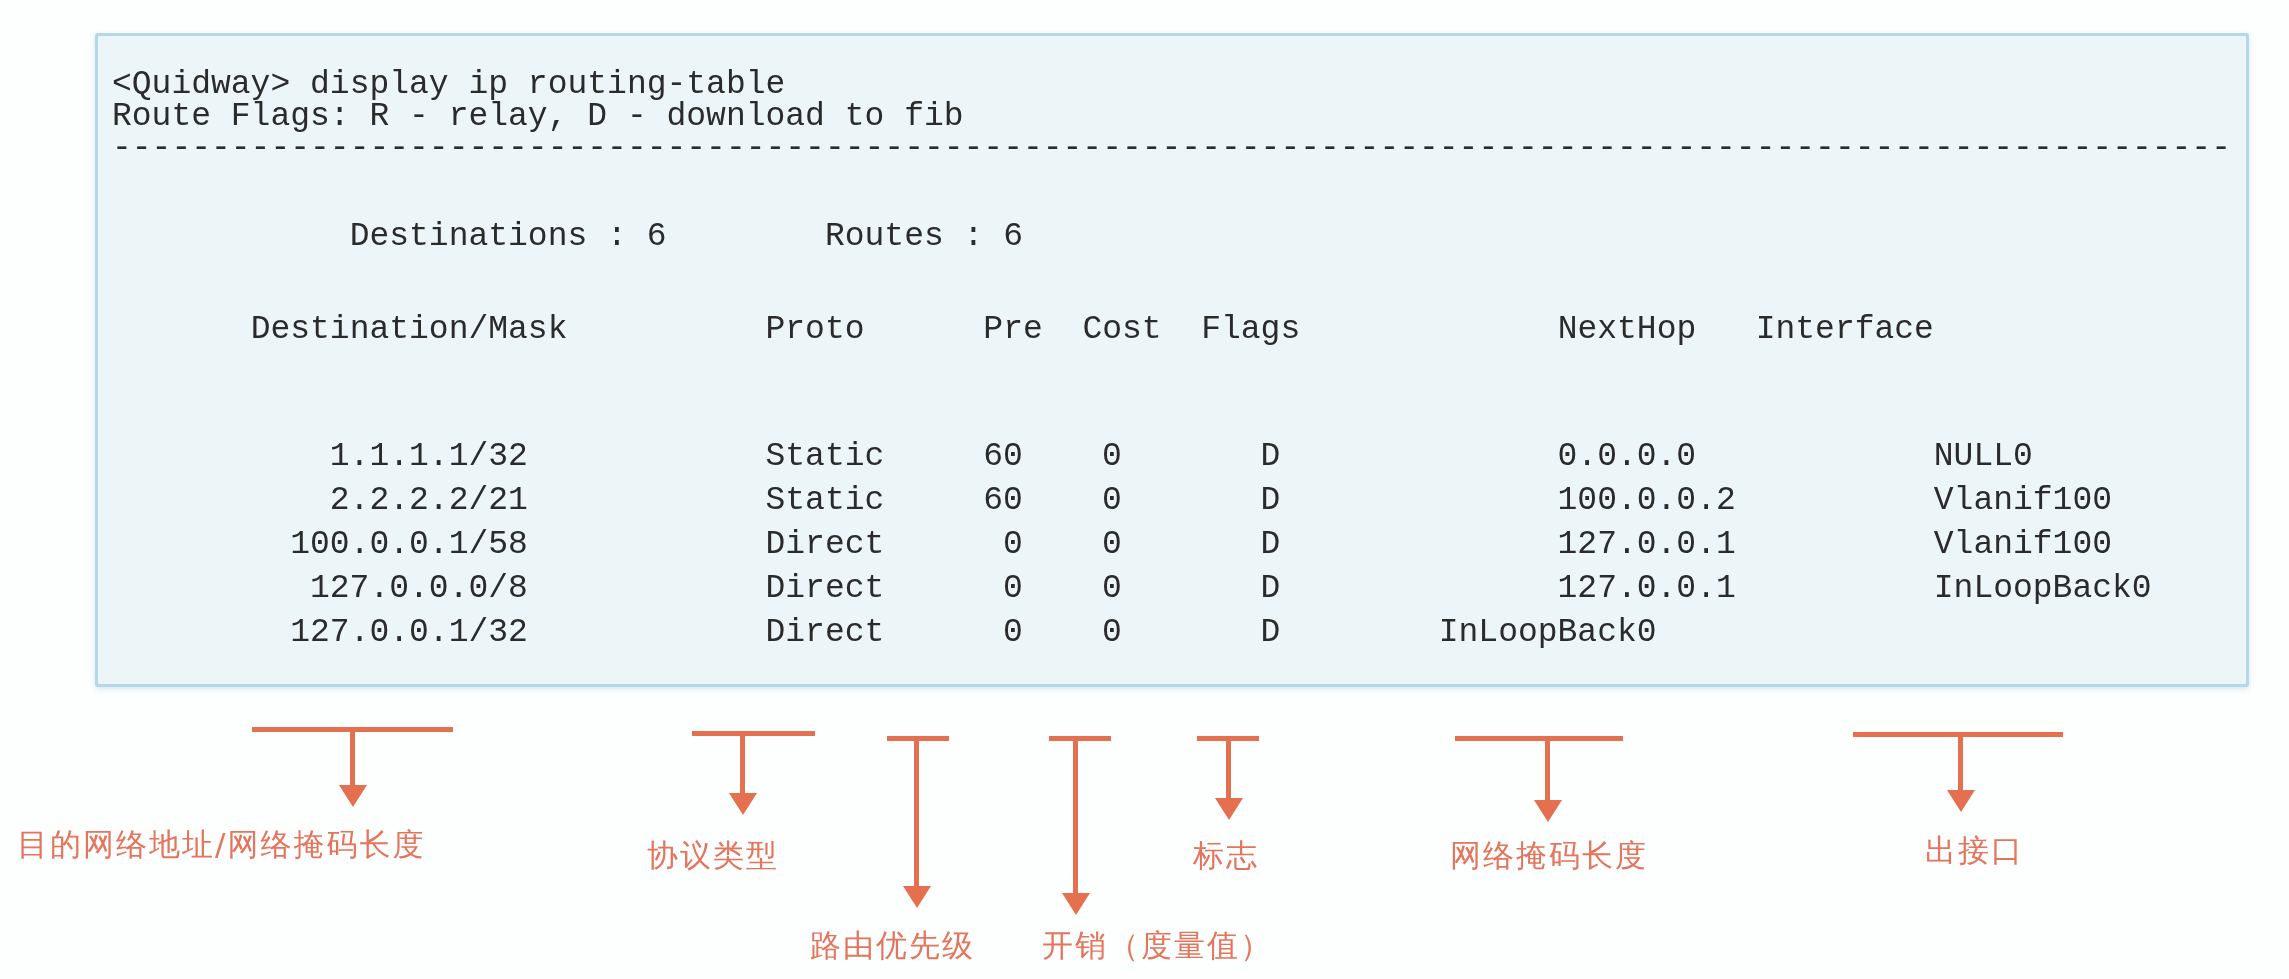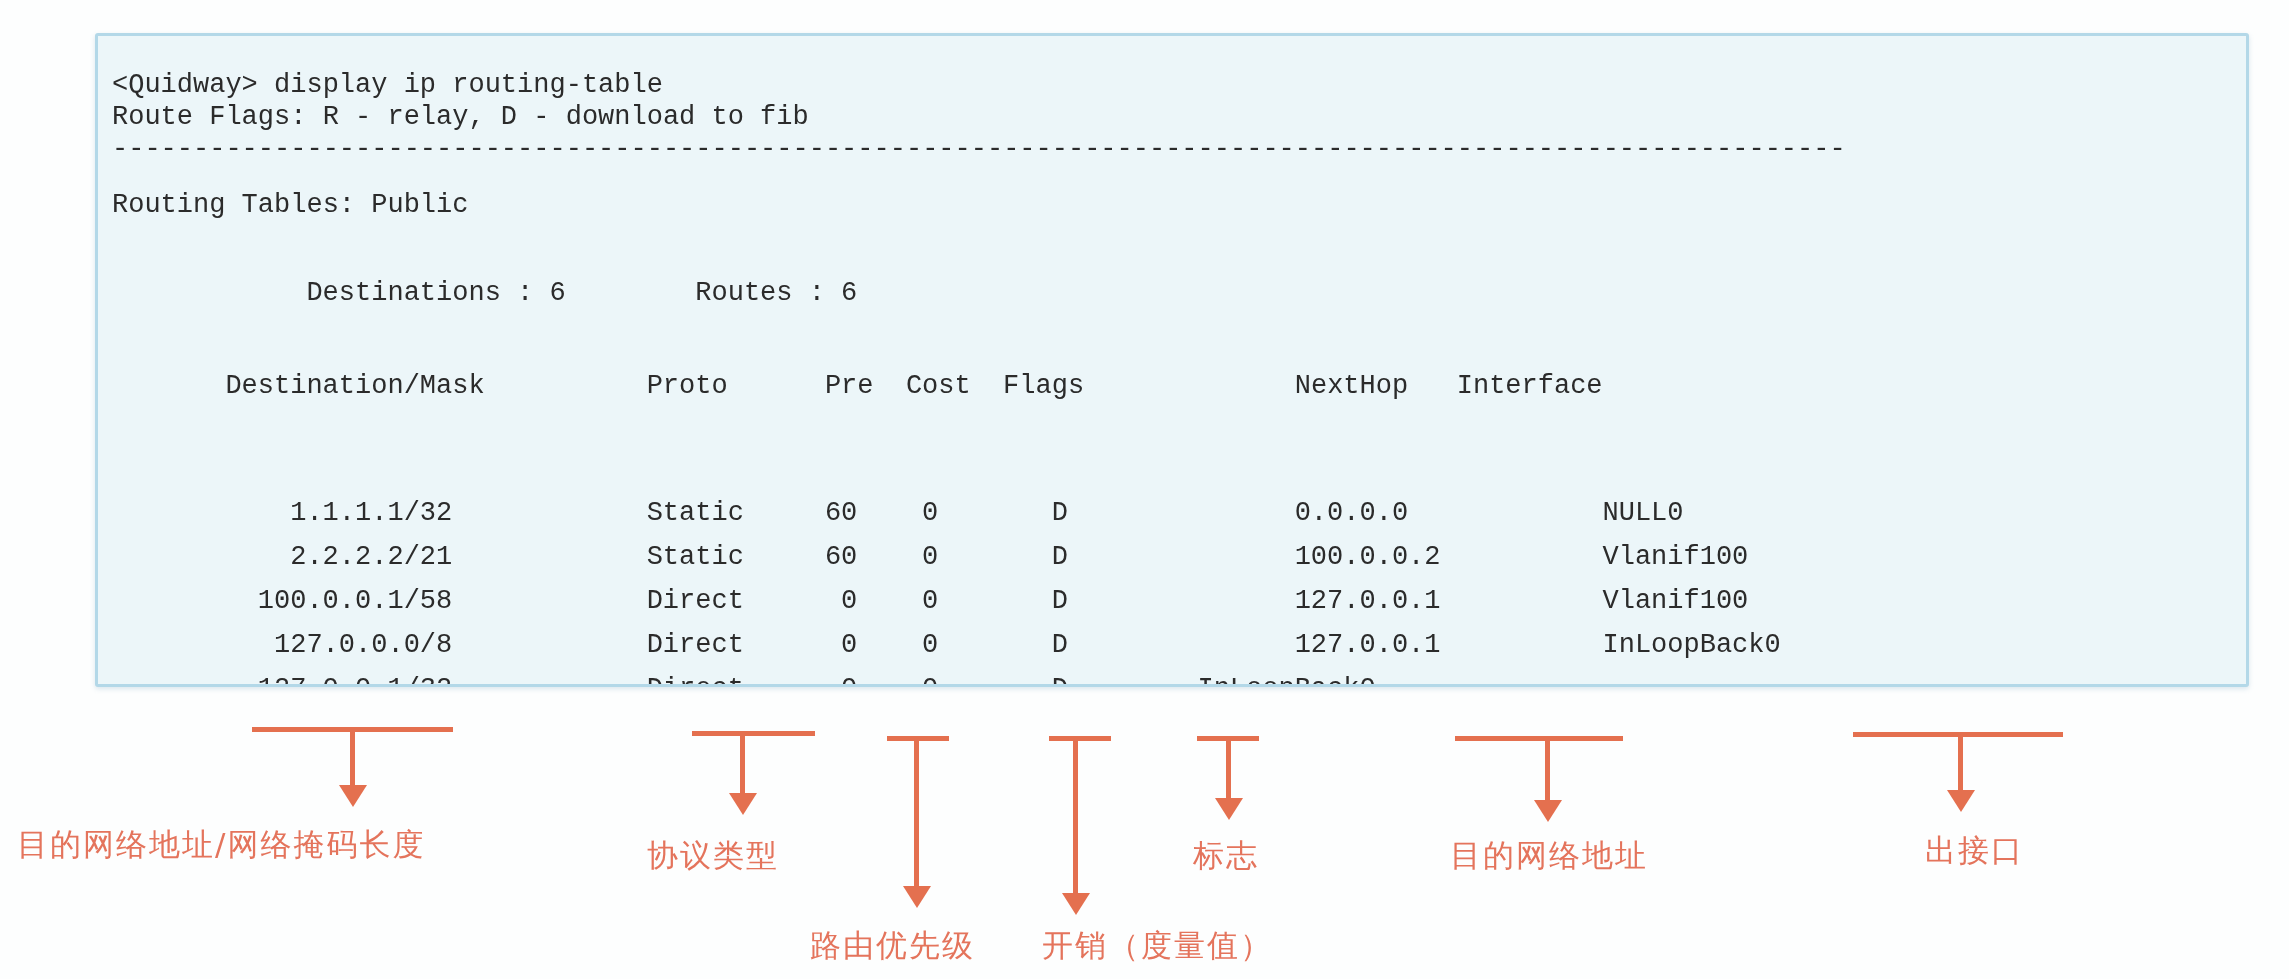--- a/index.html
+++ b/index.html
@@ -23,21 +23,21 @@
     width: 2154px;
     height: 654px;
     box-sizing: border-box;
     background: #ecf6f9;
     border: 3px solid #b3d8e8;
     border-radius: 3px;
     box-shadow: 0 2px 5px rgba(140, 175, 200, 0.30);
     padding: 27px 0 0 14px;
     overflow: hidden;
     font-family: "Liberation Mono", "DejaVu Sans Mono", monospace;
-    font-size: 27px;
+    font-size: 33px;
     color: #2b2b2b;
   }
   .line {
     height: 44px;
     line-height: 44px;
     white-space: pre;
   }
   .mt-n12 { margin-top: -12px; }
   .mt-p12 { margin-top: 12px; }
   .mt-p5  { margin-top: 5px; }
@@ -125,21 +125,20 @@
   .a7-head { left: 1947px; top: 790px; }
   .a7-lbl  { left: 1925px; top: 830px; }
 </style>
 </head>
 <body>
 
 <div class="terminal-box">
   <div class="line">&lt;Quidway&gt; display ip routing-table</div>
   <div class="line mt-n12">Route Flags: R - relay, D - download to fib</div>
   <div class="line mt-n12">-----------------------------------------------------------------------------------------------------------</div>
-  <div class="line mt-p12">Routing Tables: Public</div>
 
   <div class="line">
     <span class="cnt1">Destinations : 6</span><span class="cnt2">Routes : 6</span>
   </div>
 
   <div class="line"></div>
 
   <div class="line mt-p5">
     <span class="h0">Destination/Mask</span><span class="h1">Proto</span><span class="h2">Pre</span><span class="h3">Cost</span><span class="h4">Flags</span><span class="h5">NextHop</span><span class="h6">Interface</span>
   </div>
@@ -195,21 +194,21 @@
   <div class="ann-bar a5-bar"></div>
   <div class="ann-stem a5-stem"></div>
   <div class="ann-head a5-head"></div>
   <div class="ann-label a5-lbl">标志</div>
 </div>
 
 <div>
   <div class="ann-bar a6-bar"></div>
   <div class="ann-stem a6-stem"></div>
   <div class="ann-head a6-head"></div>
-  <div class="ann-label a6-lbl">目的网络地址</div>
+  <div class="ann-label a6-lbl">网络掩码长度</div>
 </div>
 
 <div>
   <div class="ann-bar a7-bar"></div>
   <div class="ann-stem a7-stem"></div>
   <div class="ann-head a7-head"></div>
   <div class="ann-label a7-lbl">出接口</div>
 </div>
 
 </body></html>

